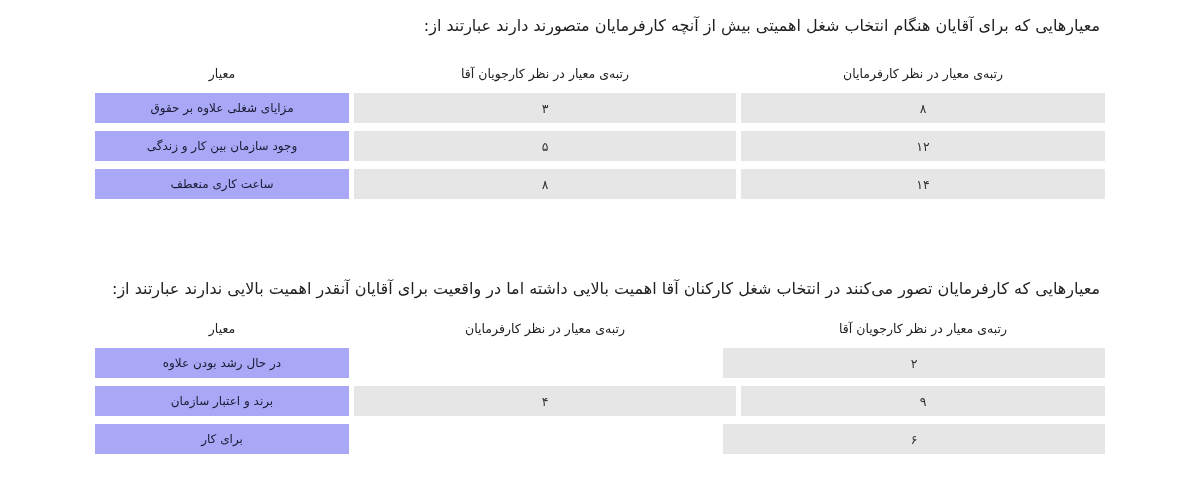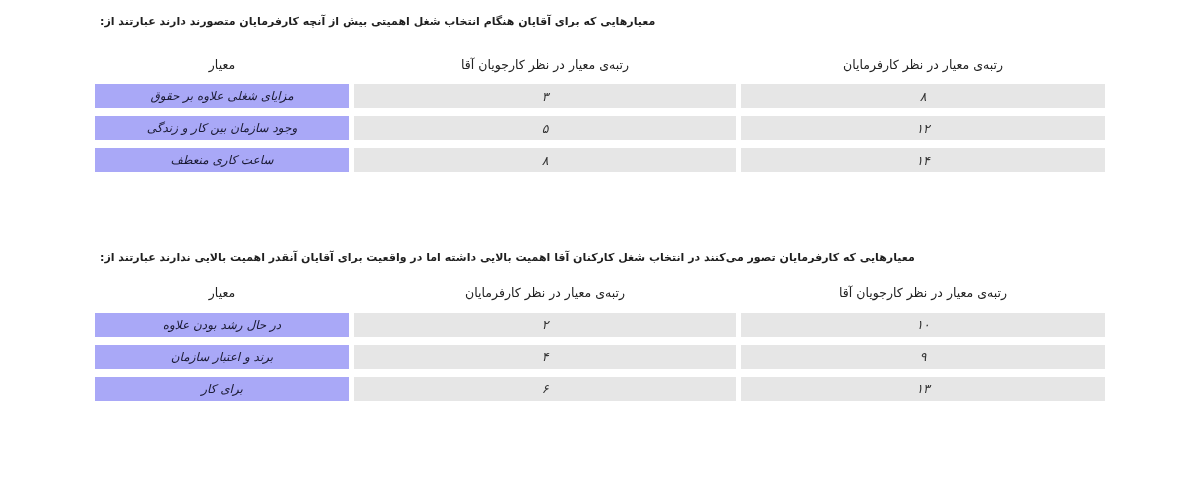--- a/index.html
+++ b/index.html
@@ -20,23 +20,23 @@
     height: 479px;
     position: relative;
     box-sizing: border-box;
     padding: 0;
   }
   .section {
     width: 1200px;
     box-sizing: border-box;
   }
   .section-title {
-    text-align: left;
-    font-size: 11px;
-    font-weight: bold;
+    text-align: right;
+    font-size: 16px;
+    font-weight: normal;
     color: #1f1f1f;
     line-height: 1.75;
     padding: 0 100px;
     box-sizing: border-box;
     letter-spacing: 0;
   }
   .table {
     width: 1010px;
     margin: 0 auto;
     box-sizing: border-box;
@@ -66,24 +66,23 @@
     font-size: 12.5px;
     font-weight: normal;
     color: #222;
     height: 22px;
     background: transparent;
   }
   .data-row {
     margin-bottom: 8px;
   }
   .data-row .cell {
-    height: 24px;
+    height: 30px;
     font-size: 12.5px;
     color: #2b2b2b;
-    font-style: italic;
   }
   .cell.criteria-cell {
     background: #a9a8f7;
     color: #1a1a33;
     font-size: 12px;
   }
   .cell.rank-cell {
     background: #e6e6e6;
     color: #333;
   }
@@ -140,32 +139,30 @@
     <div class="spacer-3"></div>
 
     <div class="table">
       <div class="row header-row">
         <div class="cell col-end">رتبه‌ی معیار در نظر کارجویان آقا</div>
         <div class="cell col-mid">رتبه‌ی معیار در نظر کارفرمایان</div>
         <div class="cell col-criteria">معیار</div>
       </div>
 
       <div class="row data-row">
-        <div class="cell col-end rank-cell">۱۰</div>
         <div class="cell col-mid rank-cell">۲</div>
         <div class="cell col-criteria criteria-cell">در حال رشد بودن علاوه</div>
       </div>
 
       <div class="row data-row">
         <div class="cell col-end rank-cell">۹</div>
         <div class="cell col-mid rank-cell">۴</div>
         <div class="cell col-criteria criteria-cell">برند و اعتبار سازمان</div>
       </div>
 
       <div class="row data-row">
-        <div class="cell col-end rank-cell">۱۳</div>
         <div class="cell col-mid rank-cell">۶</div>
         <div class="cell col-criteria criteria-cell">برای کار</div>
       </div>
     </div>
   </div>
 
 </div>
 
 </body></html>

